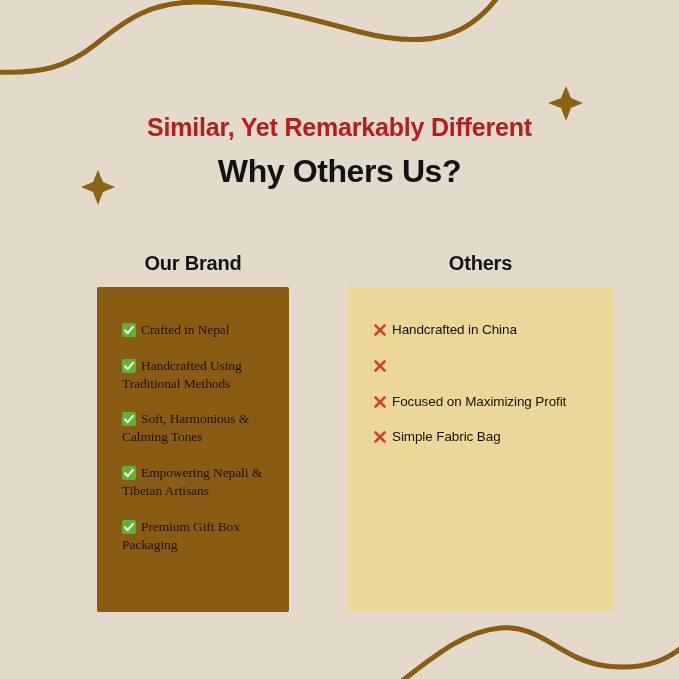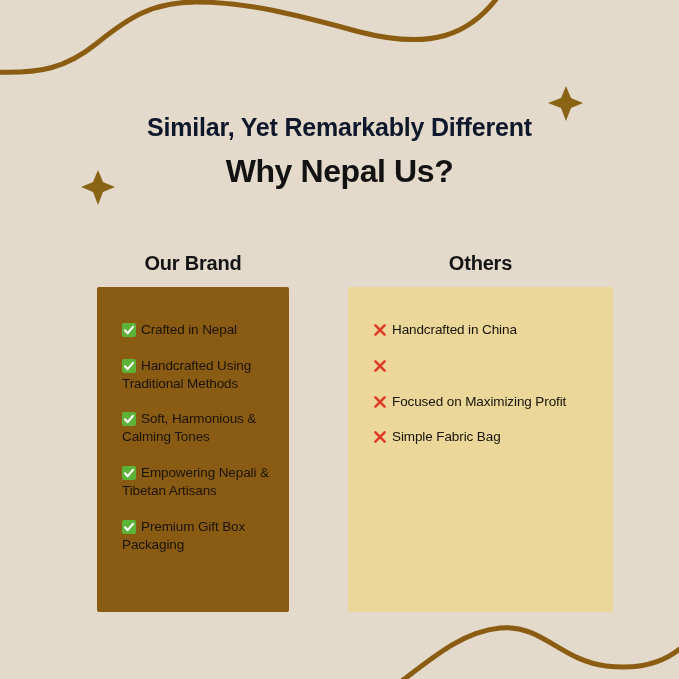--- a/index.html
+++ b/index.html
@@ -35,21 +35,21 @@
   .heading-block {
     position: absolute;
     left: 0;
     top: 114px;
     width: 679px;
     text-align: center;
   }
   .subtitle {
     font-size: 25px;
     font-weight: bold;
-    color: #0f172a;
+    color: #b91c1c;
     letter-spacing: -0.2px;
     line-height: 1.1;
     margin: 0;
   }
   .title {
     font-size: 32px;
     font-weight: bold;
     color: #121212;
     letter-spacing: -0.4px;
     line-height: 1.1;
@@ -96,21 +96,21 @@
     padding: 0;
   }
   .feature-item {
     display: block;
     font-size: 13.5px;
     line-height: 1.32;
     margin-bottom: 18px;
     letter-spacing: -0.1px;
   }
   .feature-item:last-child { margin-bottom: 0; }
-  .card.brand  .feature-item { color: #1c1206; font-weight: 500; }
+  .card.brand  .feature-item { color: #1c1206; font-weight: 500; font-family: Liberation Serif, serif; }
   .card.others .feature-item { color: #17130a; font-weight: 500; }
 
   .mark {
     display: inline-block;
     vertical-align: -3px;
     margin-right: 5px;
   }
   .mark svg { display: block; }
 </style>
 </head>
@@ -124,21 +124,21 @@
     <g fill="#8A6415">
       <path d="M 566 86 L 571 98 L 583 103 L 571 108 L 566 121 L 561 108 L 548 103 L 561 98 Z"></path>
     </g>
     <g fill="#8A6415">
       <path d="M 98 170 L 103 182 L 115 187 L 103 192 L 98 205 L 93 192 L 81 187 L 93 182 Z"></path>
     </g>
   </svg>
 
   <div class="heading-block">
     <p class="subtitle">Similar, Yet Remarkably Different</p>
-    <p class="title">Why Nepal Us?</p>
+    <p class="title">Why Others Us?</p>
   </div>
 
   <div class="columns">
 
     <div class="column left">
       <p class="col-header">Our Brand</p>
       <div class="card brand">
         <ul class="feature-list">
           <li class="feature-item">
             <span class="mark">

